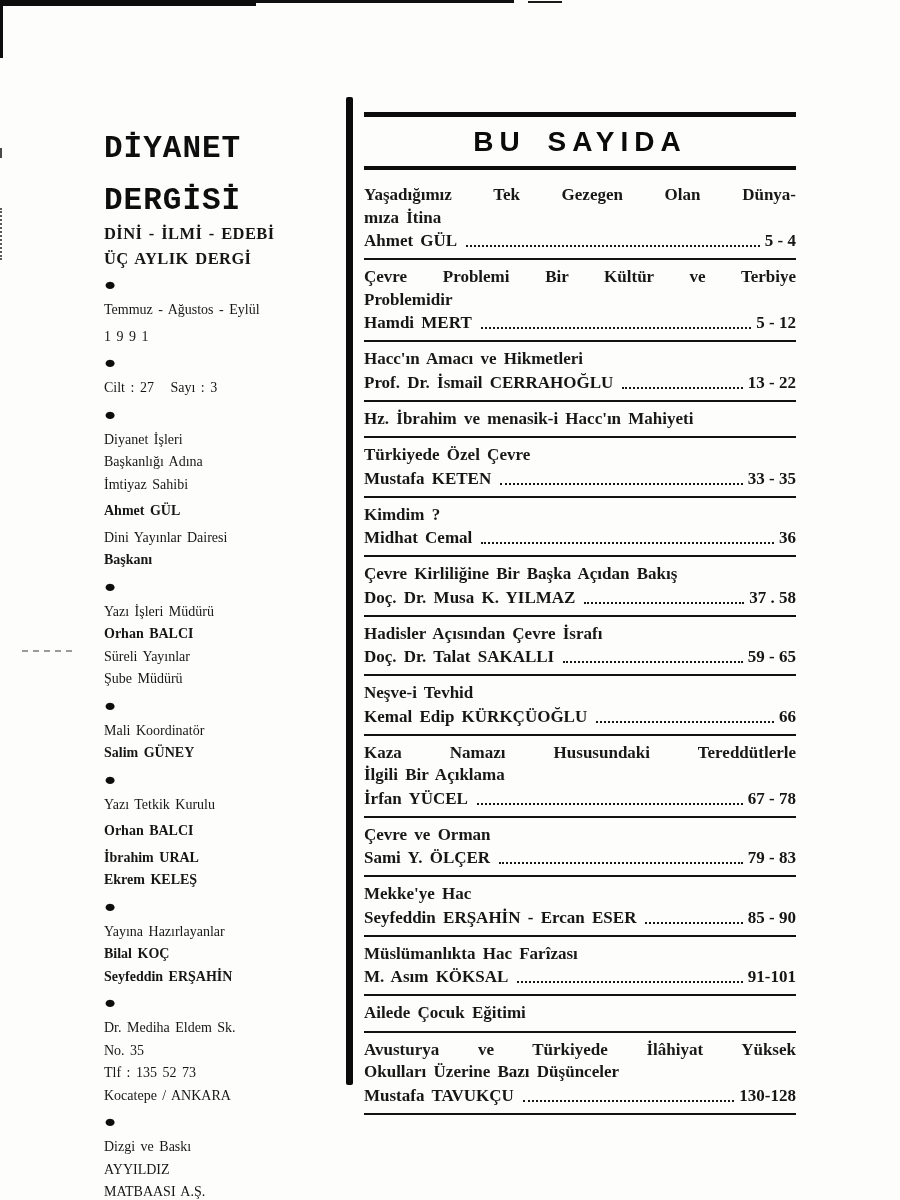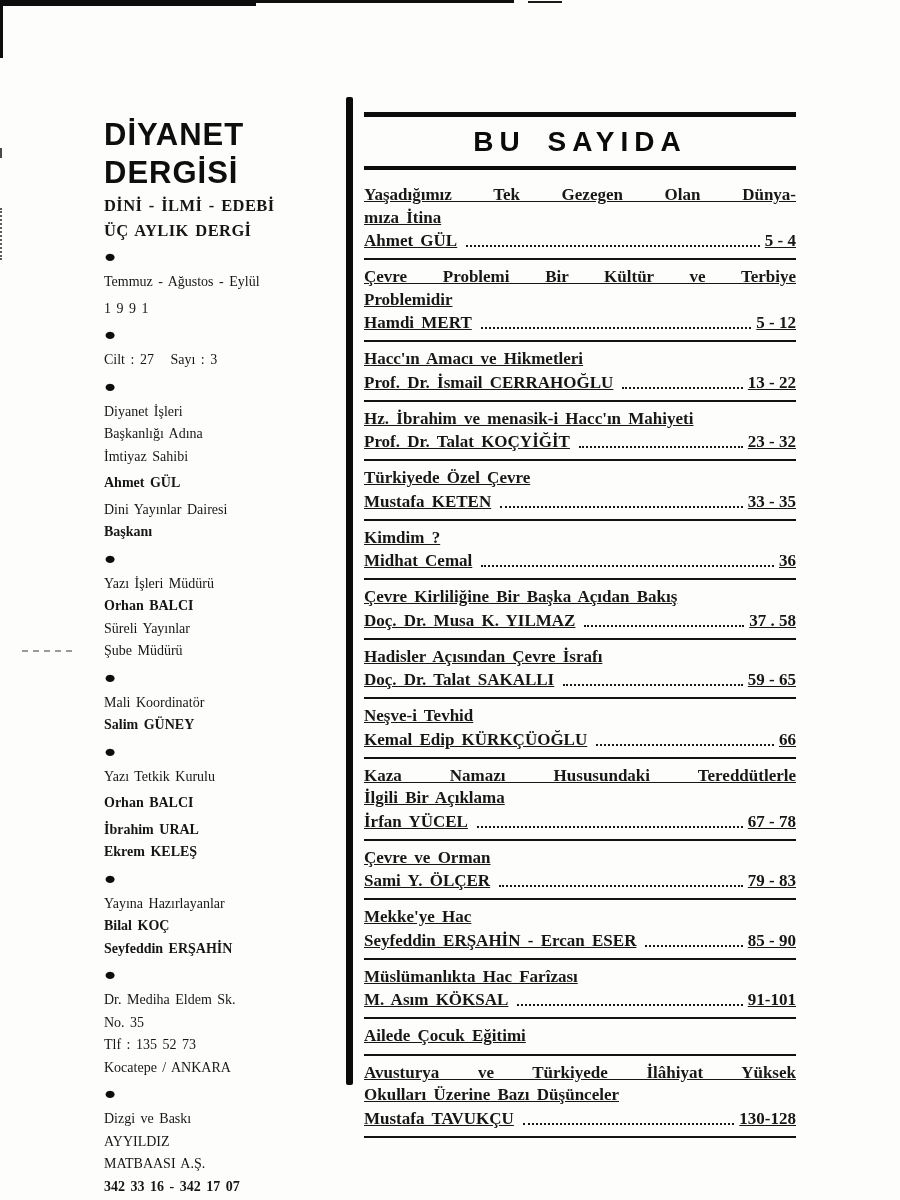--- a/index.html
+++ b/index.html
@@ -21,39 +21,40 @@
   .left-tick2{position:absolute;left:0;top:208px;width:0;height:52px;border-left:2px dotted #5a5a5a;}
   .left-dash-artifact{position:absolute;left:22px;top:650px;width:50px;height:0;border-top:2px dashed #9a9a9a;}
   .col-divider{position:absolute;left:346px;top:97px;width:7px;height:988px;background:#0b0b0b;border-radius:2px;}
 
   
   .masthead{position:absolute;left:104px;top:116px;width:252px;}
   .mast-line{font-size:14px;line-height:22.5px;word-spacing:2px;}
   .mast-line.b{font-weight:700;}
   .mast-line.nw{white-space:nowrap;}
   .t1{
-    font-family:Liberation Sans, sans-serif;
+    font-family:Liberation Mono, monospace;
     font-weight:800;font-size:31px;line-height:38px;letter-spacing:1px;
     color:#0e0e0e;
+    margin-top:14px;
   }
   .sub{font-weight:700;font-size:16.5px;line-height:23px;letter-spacing:.4px;margin-top:2px;}
   .bullet-row{height:24px;display:flex;align-items:center;margin:3px 0 2px 0;}
   .bullet{font-size:21px;line-height:20px;color:#0d0d0d;transform:scaleY(.78);display:inline-block;}
   .gap4{margin-top:4px;}
 
   
   .toc{position:absolute;left:364px;top:112px;width:432px;}
   .toc-rule-top{height:5px;background:#0c0c0c;}
   .toc-rule-bot{height:4px;background:#0c0c0c;}
   .toc-header{
     font-family:"Liberation Sans","DejaVu Sans",sans-serif;
     font-weight:800;font-size:28px;letter-spacing:6px;word-spacing:8px;
     text-align:center;padding:9px 0 8px 0;color:#0b0b0b;
   }
-  .entry{border-bottom:2px solid #121212;padding:6px 0 6px 0;text-decoration:underline;}
+  .entry{border-bottom:2px solid #121212;padding:6px 0 6px 0;}
   .entry .t{
     font-size:17px;line-height:22.5px;font-weight:700;word-spacing:3px;color:#181818;
   }
   .entry .t.jl{text-align:justify;text-align-last:justify;}
   .arow{display:flex;align-items:flex-end;font-size:17px;line-height:23px;}
   .auth{font-weight:700;white-space:nowrap;word-spacing:3px;}
   .leader{flex:1;border-bottom:2px dotted #161616;margin:0 5px 5px 9px;min-width:18px;}
   .pg{font-weight:700;white-space:nowrap;}
 </style>
 </head>
@@ -186,25 +187,20 @@
       <div class="t">Hacc'ın Amacı ve Hikmetleri</div>
       <div class="arow">
         <span class="auth">Prof. Dr. İsmail CERRAHOĞLU</span>
         <span class="leader"></span>
         <span class="pg">13 - 22</span>
       </div>
     </div>
 
     <div class="entry">
       <div class="t">Hz. İbrahim ve menasik-i Hacc'ın Mahiyeti</div>
-      <div class="arow">
-        <span class="auth">Prof. Dr. Talat KOÇYİĞİT</span>
-        <span class="leader"></span>
-        <span class="pg">23 - 32</span>
-      </div>
     </div>
 
     <div class="entry">
       <div class="t">Türkiyede Özel Çevre</div>
       <div class="arow">
         <span class="auth">Mustafa KETEN</span>
         <span class="leader"></span>
         <span class="pg">33 - 35</span>
       </div>
     </div>

